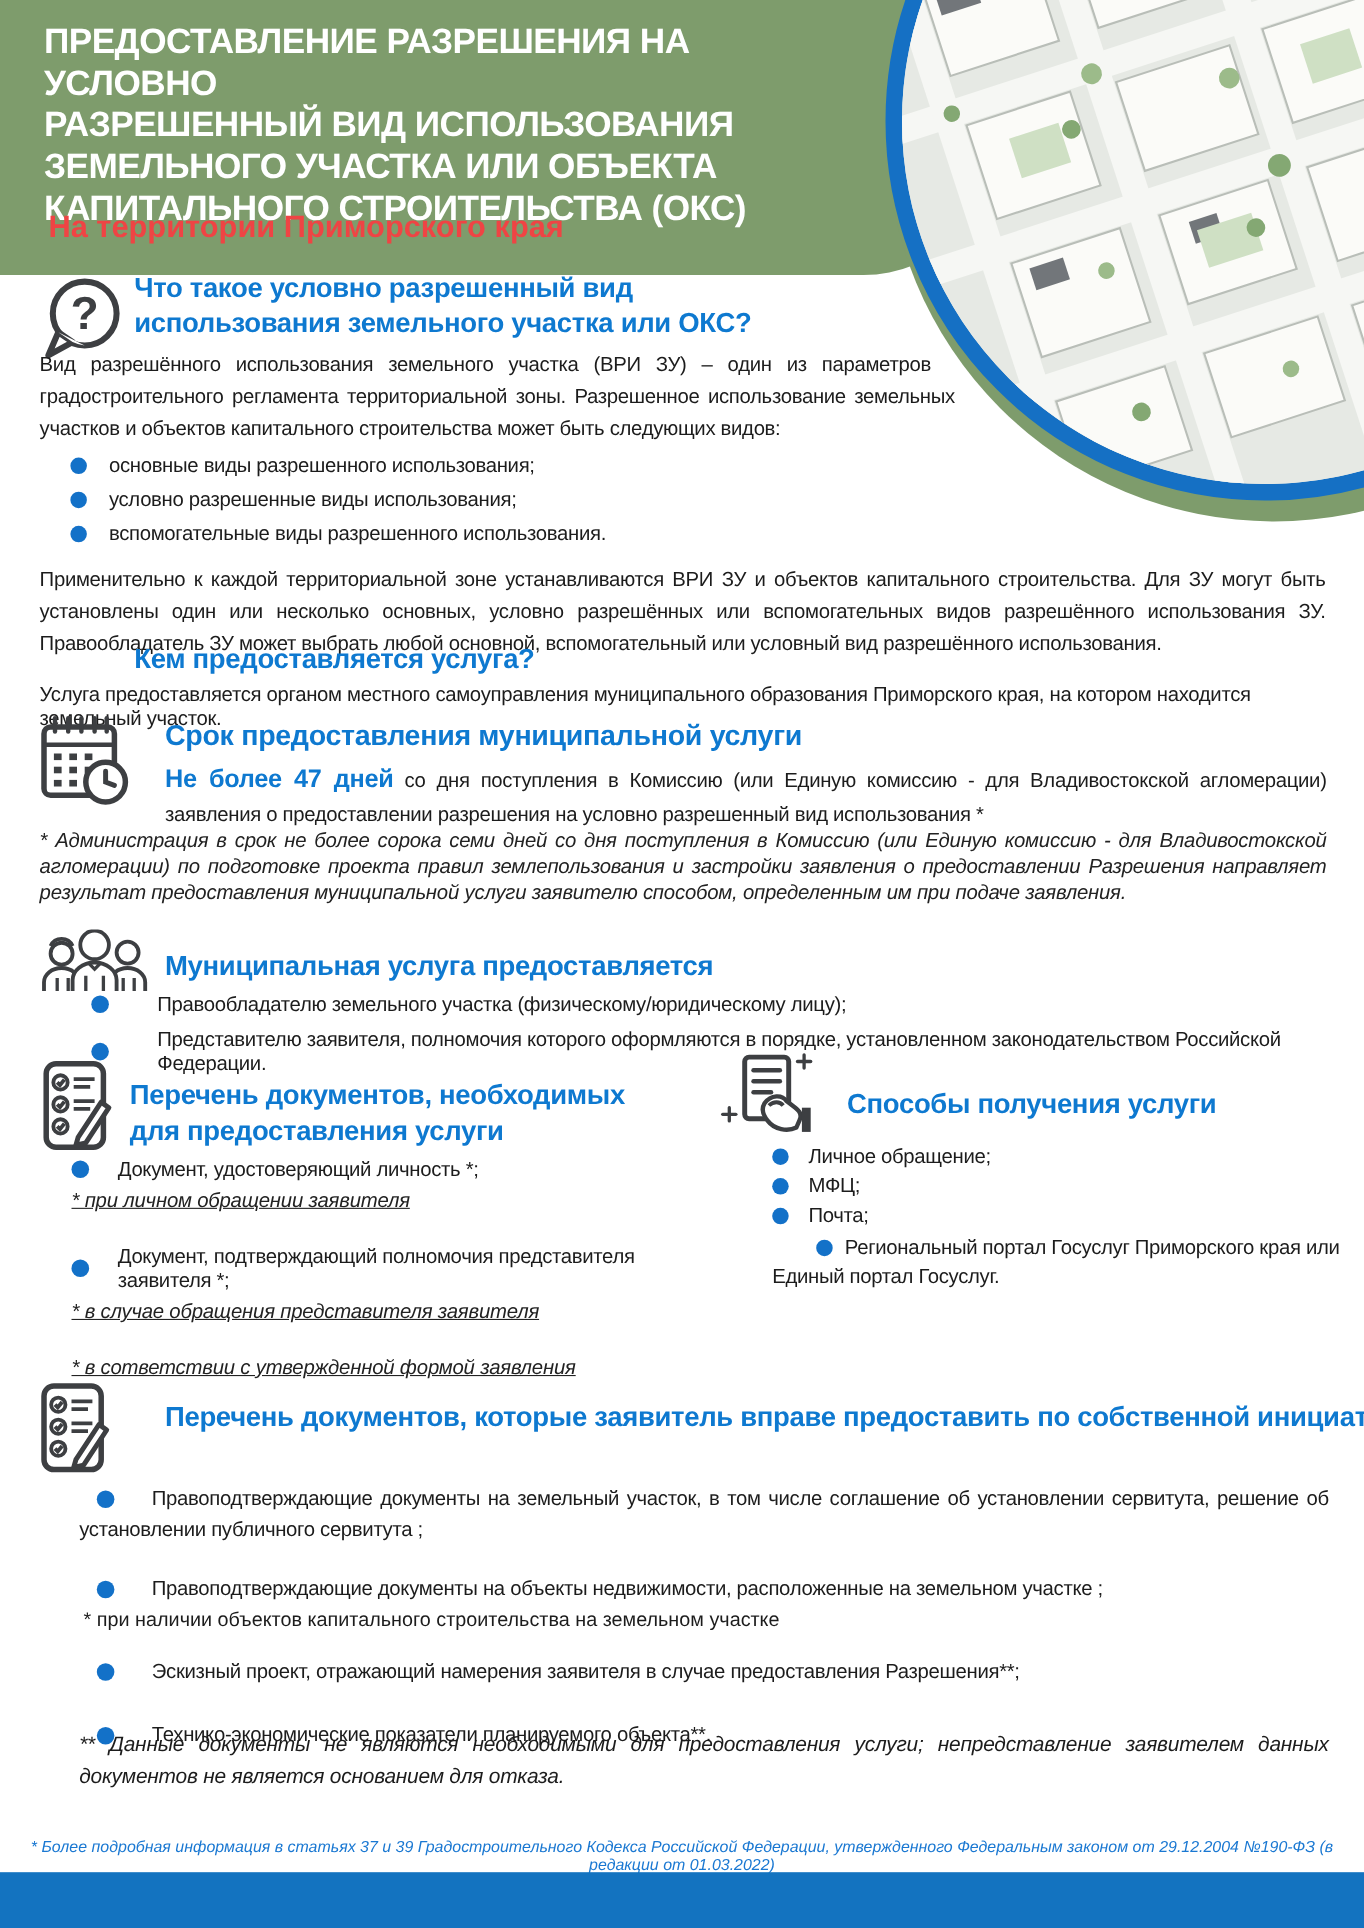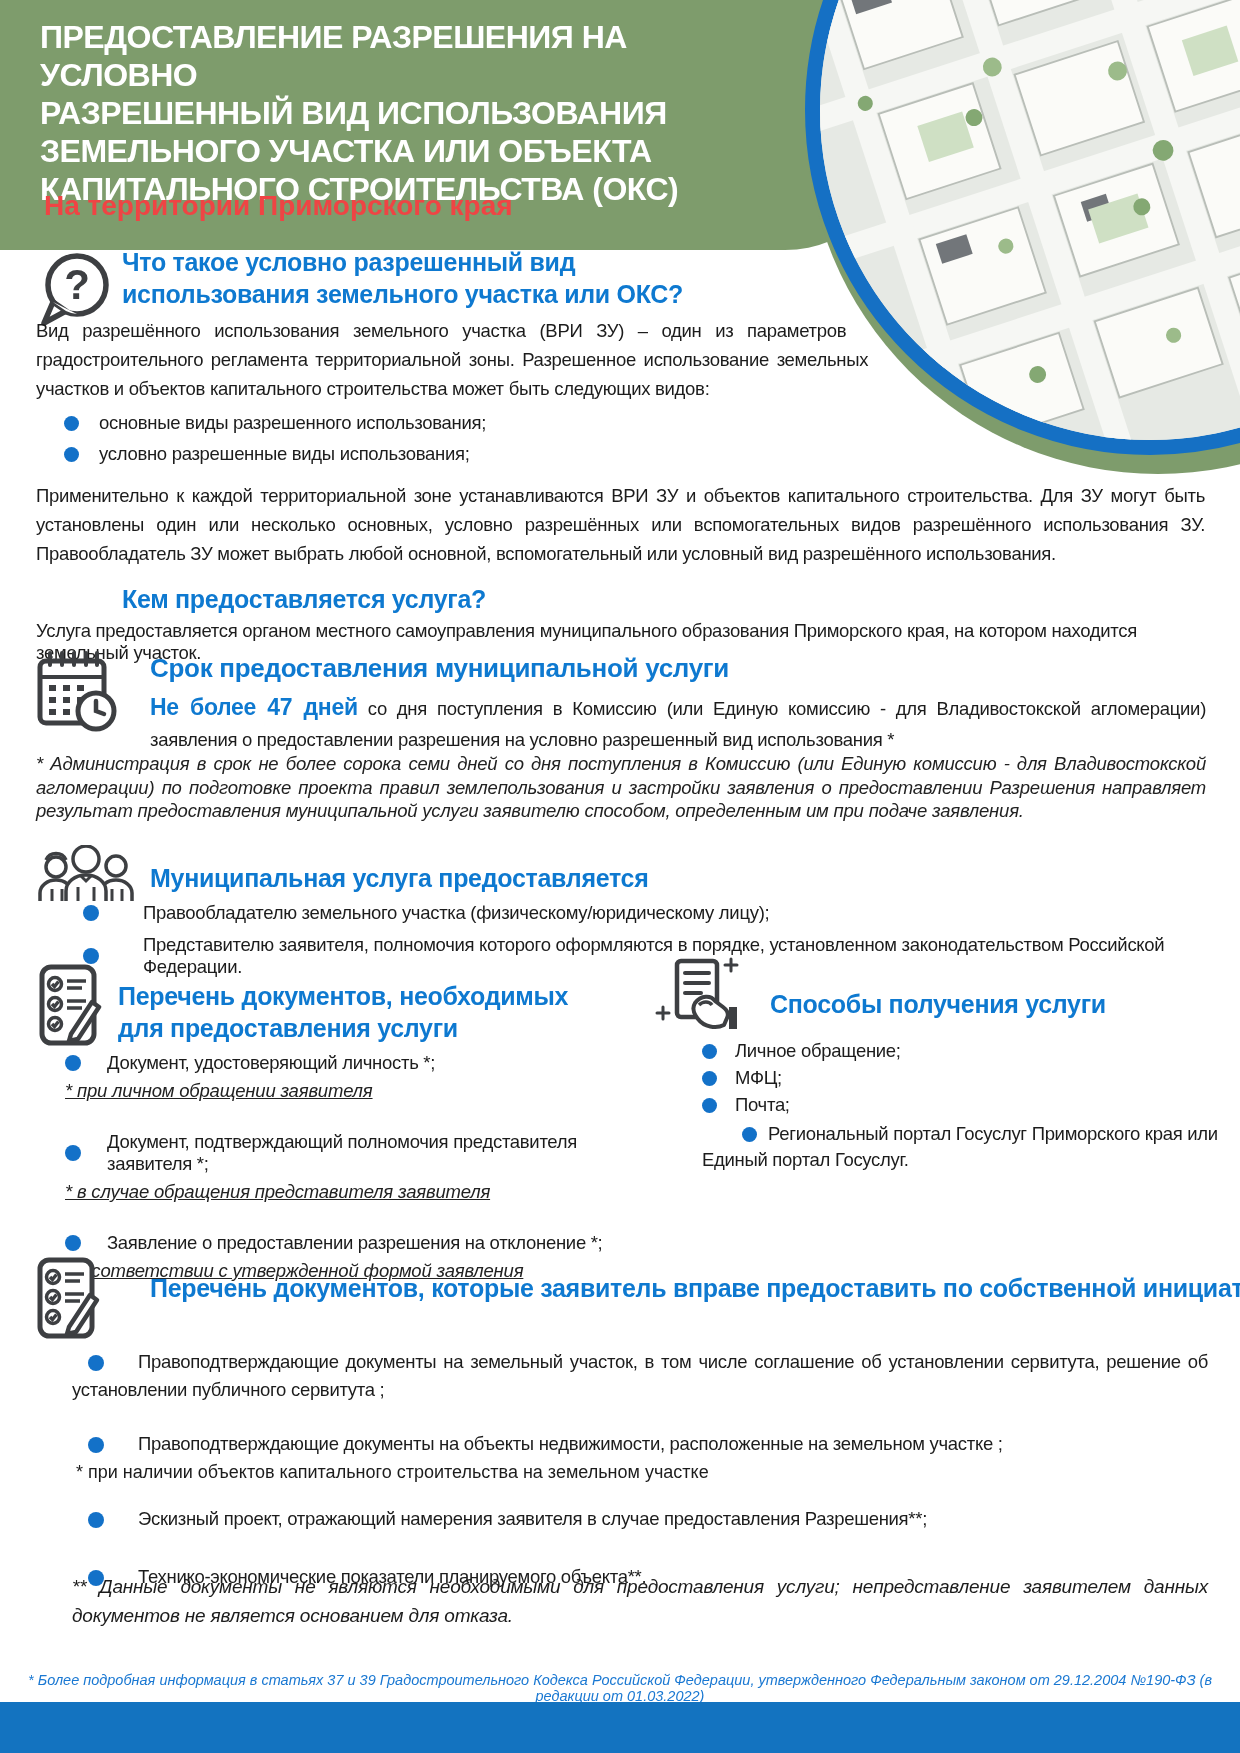--- a/index.html
+++ b/index.html
@@ -178,20 +178,24 @@
   <div class="body-t">Вид разрешённого использования земельного участка (ВРИ ЗУ) – один из параметров градостроительного регламента территориальной зоны.   Разрешенное использование земельных участков и объектов капитального строительства может быть следующих видов:</div>
   <ul class="wi-bullets">
     <li>
         <span class="dot"></span>
         <span>основные виды разрешенного использования;</span>
       </li>
     <li>
         <span class="dot"></span>
         <span>условно разрешенные виды использования;</span>
       </li>
+    <li>
+        <span class="dot"></span>
+        <span>вспомогательные виды разрешенного использования.</span>
+      </li>
   </ul>
   <div class="body-t p2">Применительно к каждой территориальной зоне устанавливаются ВРИ ЗУ и объектов капитального строительства. Для ЗУ могут быть установлены один или несколько основных, условно разрешённых или вспомогательных видов разрешённого использования ЗУ. Правообладатель ЗУ может выбрать любой основной, вспомогательный или условный вид разрешённого использования.</div>
 </div>
 
 <div class="abs h-blue kem-head">Кем предоставляется услуга?</div>
 <div class="abs who-p">Услуга предоставляется органом местного самоуправления муниципального образования Приморского края, на котором находится земельный участок.</div>
 
 <div class="abs icon term-icon">
   <svg width="86" height="92" viewBox="0 0 86 92">
     <rect x="6" y="16" width="64" height="62" rx="6" fill="#fff" stroke="#3D3F42" stroke-width="5"></rect>
@@ -288,24 +292,20 @@
     <div class="note-i">* при личном обращении заявителя</div>
   </div>
   <div class="req-item">
     <div class="row">
         <span class="dot"></span>
         <span>Документ, подтверждающий полномочия представителя заявителя *;</span>
       </div>
     <div class="note-i">* в случае обращения представителя заявителя</div>
   </div>
   <div class="req-item">
-    <div class="row">
-        <span class="dot"></span>
-        <span>Заявление о предоставлении разрешения на отклонение *;</span>
-      </div>
     <div class="note-i">* в сответствии с утвержденной формой заявления</div>
   </div>
 </div>
 
 <div class="abs icon ways-icon">
   <svg width="96" height="78" viewBox="0 0 96 78">
     <g stroke="#3D3F42" stroke-width="3" stroke-linecap="round">
       <line x1="76" y1="4" x2="76" y2="16"></line>
         <line x1="70" y1="10" x2="82" y2="10"></line>
       <line x1="8" y1="52" x2="8" y2="64"></line>

